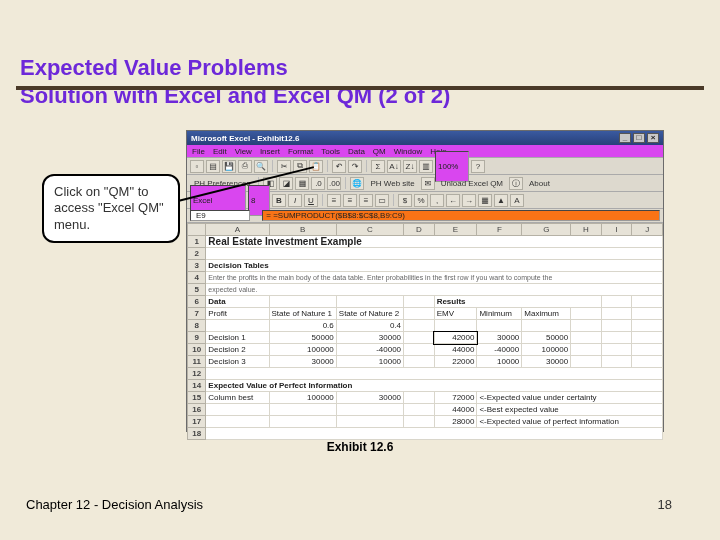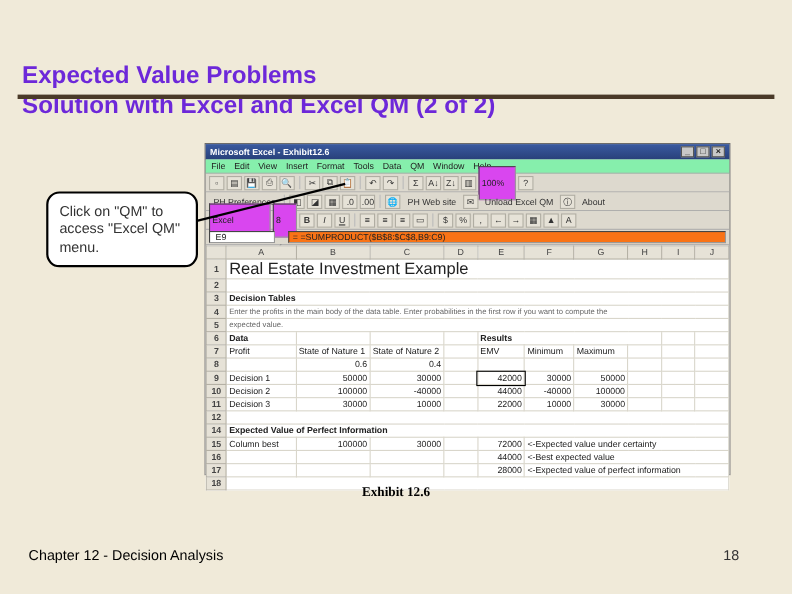--- a/index.html
+++ b/index.html
@@ -71,21 +71,21 @@
     width: 12px; height: 10px;
     background: #c8c8c8;
     border: 1px solid #555;
     margin-left: 2px;
     display: flex; align-items: center; justify-content: center;
     font-size: 8px; line-height: 1;
     color: #222;
   }
   .menubar {
     height: 13px;
-    background: #86efac;
+    background: #d946ef;
     border-bottom: 1px solid #aaa;
     display: flex; align-items: center;
     gap: 8px;
     padding: 0 5px;
     font-size: 8px;
   }
   .menubar span { color: #222; }
   .toolbar {
     height: 17px;
     background: #ddd9ce;
@@ -161,29 +161,29 @@
     color: #444;
     border: 1px solid #b5b1a5;
   }
   .rowhdr {
     background: #e6e2d7;
     text-align: center !important;
     color: #444;
     border: 1px solid #b5b1a5 !important;
     width: 18px;
   }
-  .r1 td { font-weight: normal; font-size: 15px; }
+  .r1 td { font-weight: bold; font-size: 10px; }
   .sectiondark td { font-weight: bold; }
   .inner-note td { font-size: 7px; color: #666; }
   .num { text-align: right !important; }
   .exhibit-caption {
     position: absolute;
     left: 0; right: 0; top: 440px;
     text-align: center;
-    font-size: 12px; font-weight: bold; font-family: Liberation Serif, serif;
+    font-size: 12px; font-weight: bold;
   }
   .footer-left {
     position: absolute;
     left: 26px; bottom: 28px;
     font-size: 13px; color: #000000;
   }
   .footer-right {
     position: absolute;
     right: 48px; bottom: 28px;
     font-size: 13px; color: #333;

